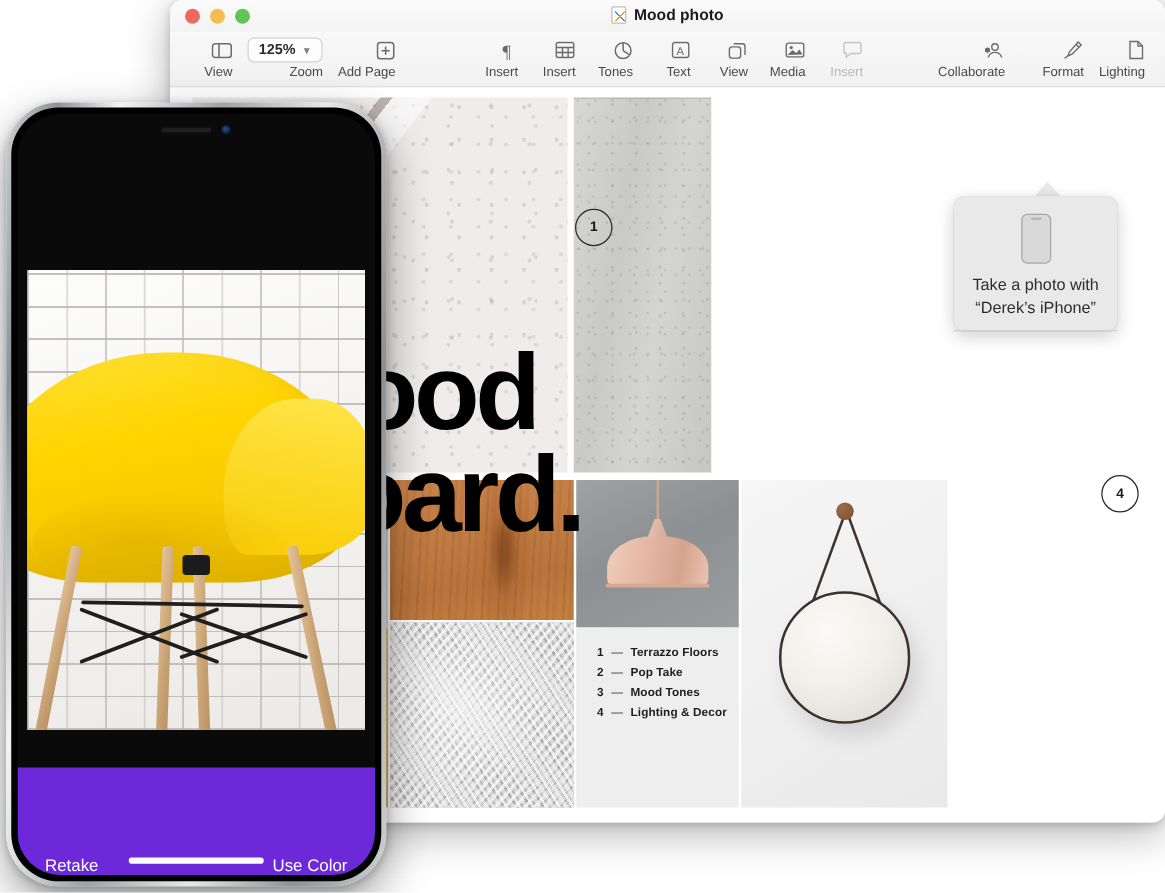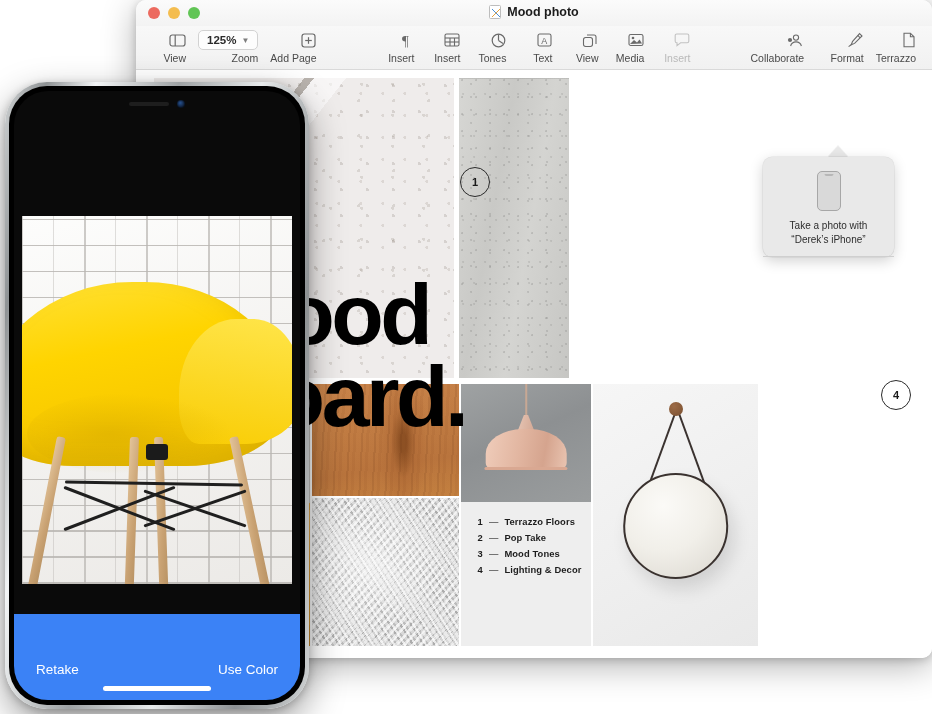--- a/index.html
+++ b/index.html
@@ -288,21 +288,21 @@
   .phone-ico {
     width: 24px; height: 40px; margin: 0 auto 8px;
     border: 1.6px solid #a7a7a7; border-radius: 5px;
     background: #d9d9d9;
     position: relative;
   }
   .phone-ico::after {
     content:""; position:absolute; left:50%; top:1.5px; transform:translateX(-50%);
     width:9px; height:2px; border-radius:0 0 2px 2px; background:#b7b7b7;
   }
-  .pop-text { font-size: 10px; line-height: 1.35; color: #2d2d2d; }
+  .pop-text { font-size: 13px; line-height: 1.35; color: #2d2d2d; }
   .pop-sep { height: 1px; background: #cfcfcf; }
   .pop-cancel {
     padding: 7px 0 8px; text-align:center;
     font-size: 11.5px; color: #2d2d2d; cursor: default;
   }
 
   
   .iphone {
     position: absolute; left: 5px; top: 82px; width: 304px; height: 627px;
     border-radius: 42px;
@@ -382,22 +382,22 @@
   .w2 { left:14%; bottom:20%; width:44%; transform: rotate(-21deg); }
   .w3 { left:44%; bottom:20%; width:40%; transform: rotate(19deg); }
   .w4 { left:44%; bottom:20%; width:40%; transform: rotate(-19deg); }
   .w5 { left:16%; bottom:27%; width:66%; transform: rotate(1deg); height:2.5px; }
   .hub {
     position:absolute; left:46%; top:62%; width:22px; height:16px;
     background:#1b1b1b; border-radius:3px;
   }
 
   .ip-controls {
-    position:absolute; left:0; right:0; bottom:0; height: 86px; background:#3b82f6;
-    display:flex; align-items:center; justify-content:space-between;
+    position:absolute; left:0; right:0; bottom:0; height: 86px; background:#6d28d9;
+    display:flex; align-items:flex-end; justify-content:space-between;
     padding: 24px 22px 0 22px;
   }
   .ip-btn { color:#fff; font-size:13.5px; }
   .home-bar {
     position:absolute; left:50%; bottom:9px; transform:translateX(-50%);
     width: 108px; height: 5px; border-radius: 3px; background:#fff;
   }
 </style>
 </head>
 <body>
@@ -550,21 +550,21 @@
         <div class="tb-lbl">Format</div>
       </div>
 
       <div class="tb-item">
         <div class="tb-ico">
           <svg width="14" height="16" viewBox="0 0 14 16">
               <path d="M2 1.2 h6.4 L12 4.8 V14.8 H2 Z" fill="none" stroke="#6a6a6a" stroke-width="1.1"></path>
               <path d="M8.4 1.2 V4.8 H12" fill="none" stroke="#6a6a6a" stroke-width="1.1"></path>
             </svg>
         </div>
-        <div class="tb-lbl">Terrazzo</div>
+        <div class="tb-lbl">Lighting</div>
       </div>
     </div>
 
     <div class="kn-canvas">
       <div class="slide">
 
         <div class="mb-grid">
           <div class="cell c-terrazzo" style="left:0px;   top:0px;   width:300px; height:300px;"></div>
           <div class="cell c-concrete-v" style="left:305px; top:0px;   width:110px; height:300px;"></div>
 

